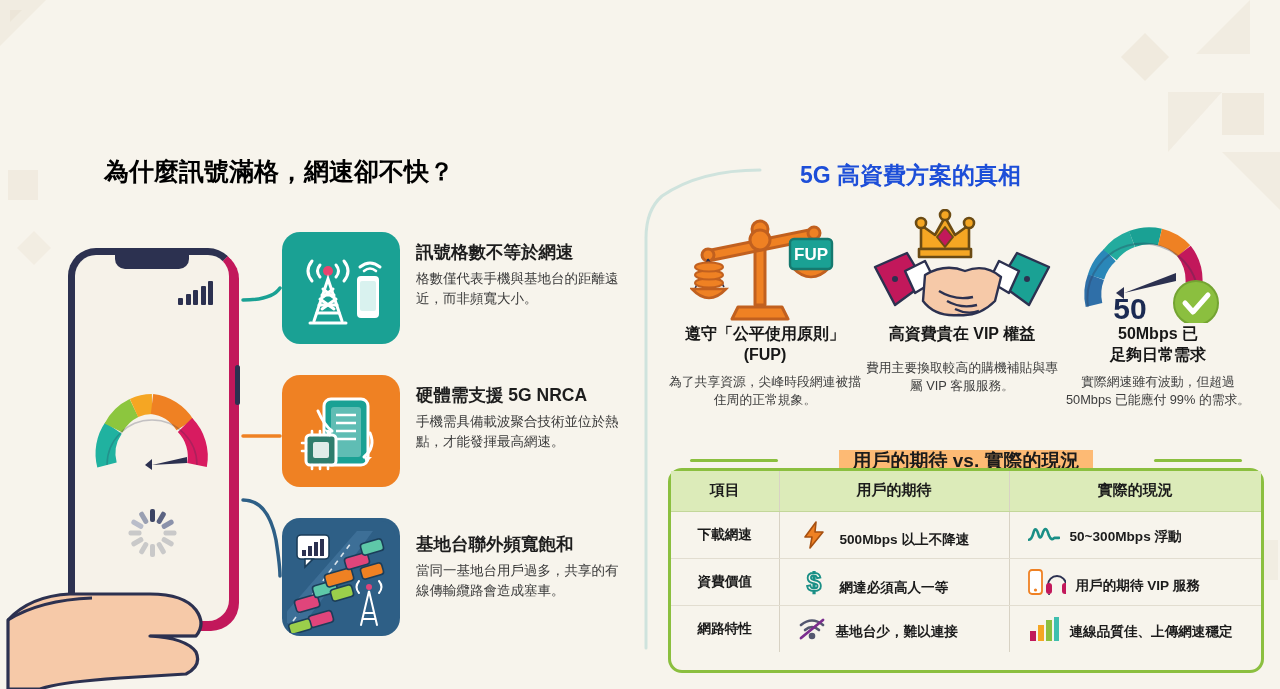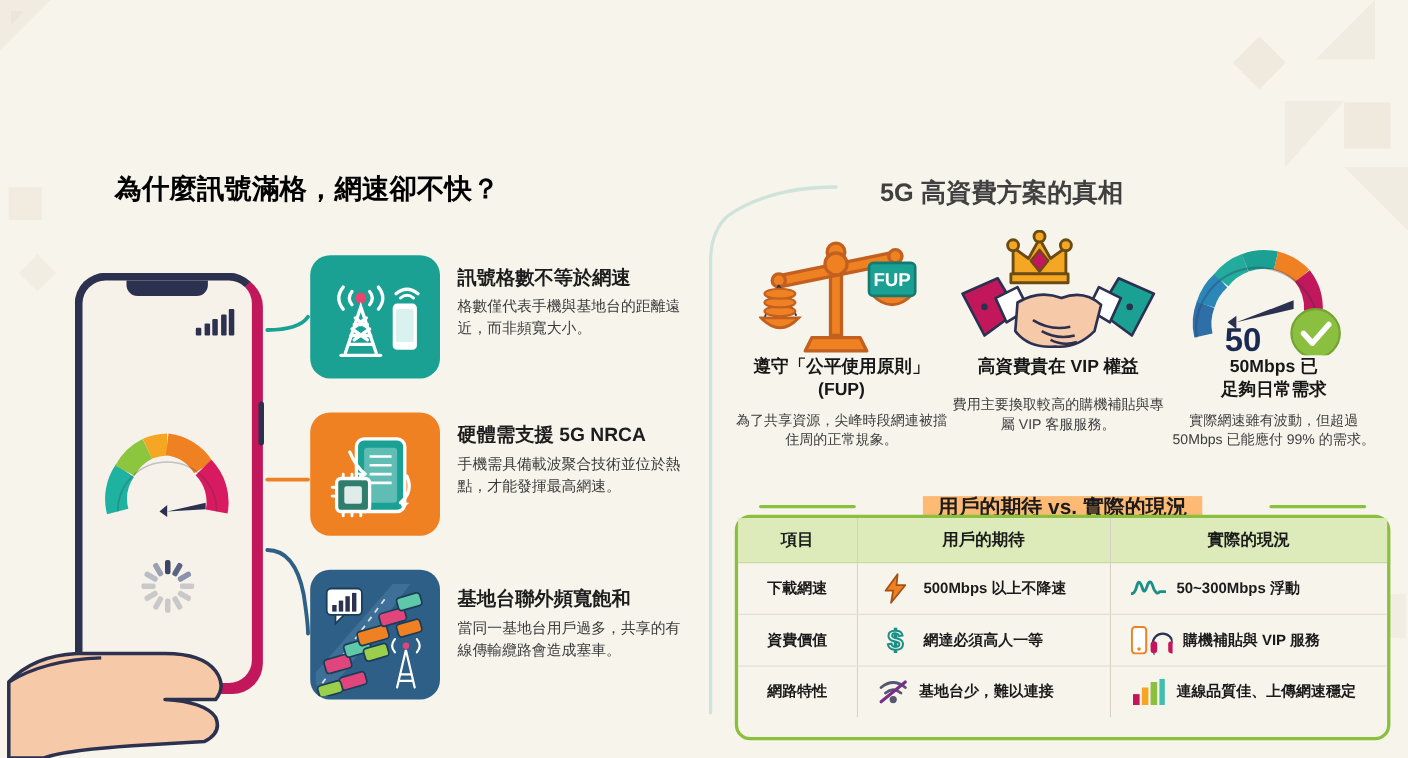--- a/index.html
+++ b/index.html
@@ -83,21 +83,21 @@
     display: flex; align-items: center; justify-content: center;
     flex: none;
   }
   .rtext { margin-left: 16px; padding-top: 8px; width: 210px; }
   .rtitle { font-size: 17.5px; font-weight: 700; color: #1d1d1d; white-space: nowrap; }
   .rbody { margin-top: 5px; font-size: 13.5px; line-height: 1.45; color: #3a3a3a; }
 
   
   .right-heading {
     position: absolute; left: 800px; top: 160px;
-    font-size: 23px; font-weight: 700; color: #404040; white-space: nowrap;
+    font-size: 23px; font-weight: 700; color: #1d4ed8; white-space: nowrap;
   }
   .truth { position: absolute; width: 200px; text-align: center; }
   .truth .ticon { height: 118px; display: flex; align-items: center; justify-content: center; }
   .ttitle { font-size: 16px; font-weight: 700; color: #171717; line-height: 1.3; }
   .tbody { margin-top: 7px; font-size: 12.8px; line-height: 1.45; color: #3d3d3d; }
 
   
   .panel {
     position: absolute; left: 668px; top: 468px; width: 596px; height: 205px;
     border: 3px solid #8bbf3f; border-radius: 14px; background: #f7f4ec;
@@ -116,21 +116,21 @@
     background: #dcebb9; font-size: 15px; font-weight: 700; color: #1b1b1b;
     height: 40px; border-bottom: 1px solid #c3d79a;
   }
   table.cmp td {
     height: 47px; font-size: 13.6px; color: #1b1b1b; font-weight: 600;
     border-bottom: 1px solid #e2ddd0; vertical-align: middle;
   }
   table.cmp tr:last-child td { border-bottom: none; }
   table.cmp th:nth-child(1), table.cmp td:nth-child(1) { width: 108px; text-align: center; font-weight: 700; }
   table.cmp th:nth-child(2), table.cmp td:nth-child(2) { width: 230px; border-left: 1px solid #d8d2c4; border-right: 1px solid #d8d2c4; }
-  .cellflex { display: flex; align-items: center; gap: 10px; padding-left: 18px; }
+  .cellflex { display: flex; align-items: flex-end; gap: 10px; padding-left: 18px; }
   .cellicon { width: 32px; display: flex; justify-content: center; align-items: center; flex: none; }
 
   .corner-mark { position: absolute; left: 8px; top: 8px; width: 26px; height: 26px; }
 </style>
 </head>
 <body>
 
 <div id="stage">
 
   <div class="bg-tri" style="top:0;left:1196px;border-width:0 0 54px 54px;border-color:transparent transparent #ece5d8 transparent;"></div>
@@ -463,21 +463,21 @@
               <span class="cellicon" style="width:38px;">
                 <svg width="38" height="26" viewBox="0 0 38 26">
                   <rect x="1" y="1" width="13" height="24" rx="3" fill="#ffffff" stroke="#ef8123" stroke-width="1.8"></rect>
                   <circle cx="7.5" cy="21" r="1.6" fill="#ef8123"></circle>
                   <path d="M20 16 A9 9 0 0 1 38 16" fill="none" stroke="#2c3150" stroke-width="2"></path>
                   <rect x="18" y="14" width="6" height="11" rx="3" fill="#c2185b"></rect>
                   <rect x="34" y="14" width="6" height="11" rx="3" fill="#c2185b"></rect>
                   <path d="M21 25 Q21 29 28 29" fill="none" stroke="#2c3150" stroke-width="1.6"></path>
                 </svg>
               </span>
-              <span>購機補貼與 VIP 服務</span>
+              <span>用戶的期待 VIP 服務</span>
             </div>
           </td>
         </tr>
         <tr>
           <td>網路特性</td>
           <td>
             <div class="cellflex">
               <span class="cellicon" style="width:28px;">
                 <svg width="28" height="24" viewBox="0 0 28 24">
                   <g fill="none" stroke="#2c3150" stroke-width="2.6" stroke-linecap="round" opacity=".8">

